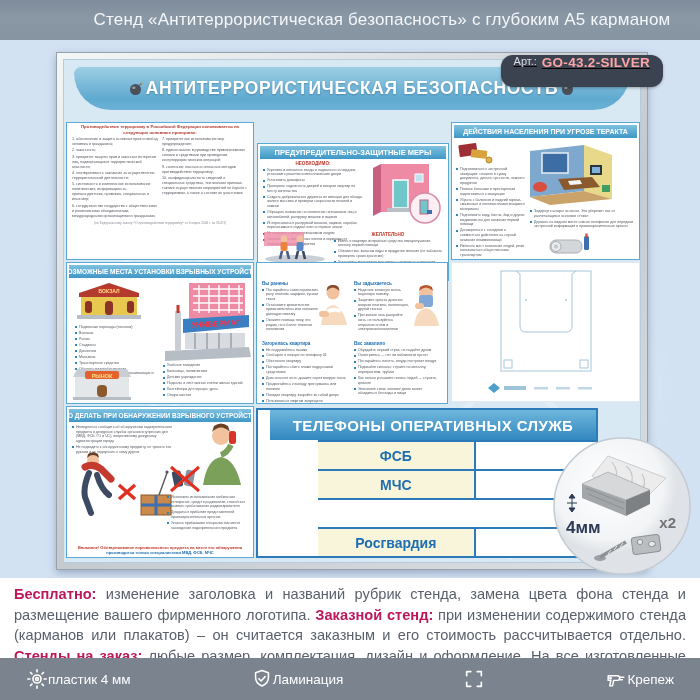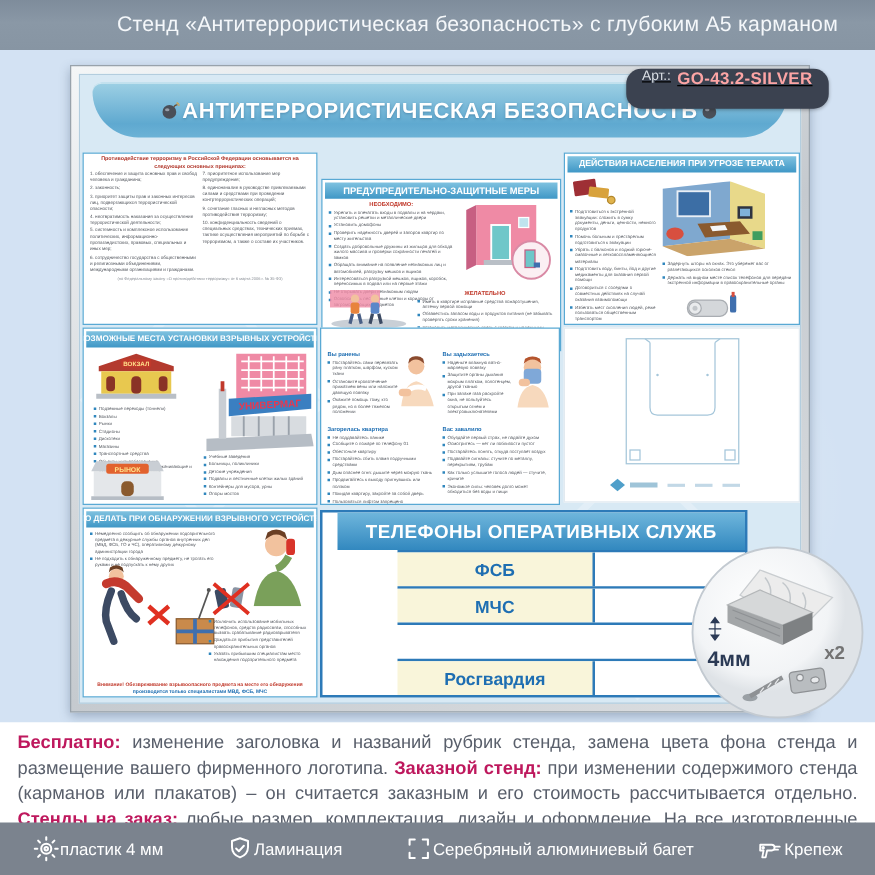--- a/index.html
+++ b/index.html
@@ -460,21 +460,20 @@
         </g>
       </svg>
     <span>Ламинация</span>
   </div>
   <div class="fitem">
     <svg class="fic" viewBox="0 0 24 24">
         <g stroke="#fff" stroke-width="1.8" fill="none" stroke-linecap="round" stroke-linejoin="round">
           <path d="M4 8.5V4h4.5M15.5 4H20v4.5M20 15.5V20h-4.5M8.5 20H4v-4.5"></path>
         </g>
       </svg>
-    <span>Серебряный алюминиевый багет</span>
   </div>
   <div class="fitem">
     <svg class="fic" viewBox="0 0 24 24">
         <g stroke="#fff" stroke-width="1.6" fill="none" stroke-linecap="round" stroke-linejoin="round">
           <path d="M3.5 8.5h10a2.5 2.5 0 012.5 2.5v0a2.5 2.5 0 01-2.5 2.5H9.5l-1.3 6h-3l1.2-6h-3z"></path>
           <path d="M16 10.2h4.5M16 12.8h3"></path>
           <circle cx="6" cy="11.2" r=".8" fill="#fff"></circle>
         </g>
       </svg>
     <span>Крепеж</span>

